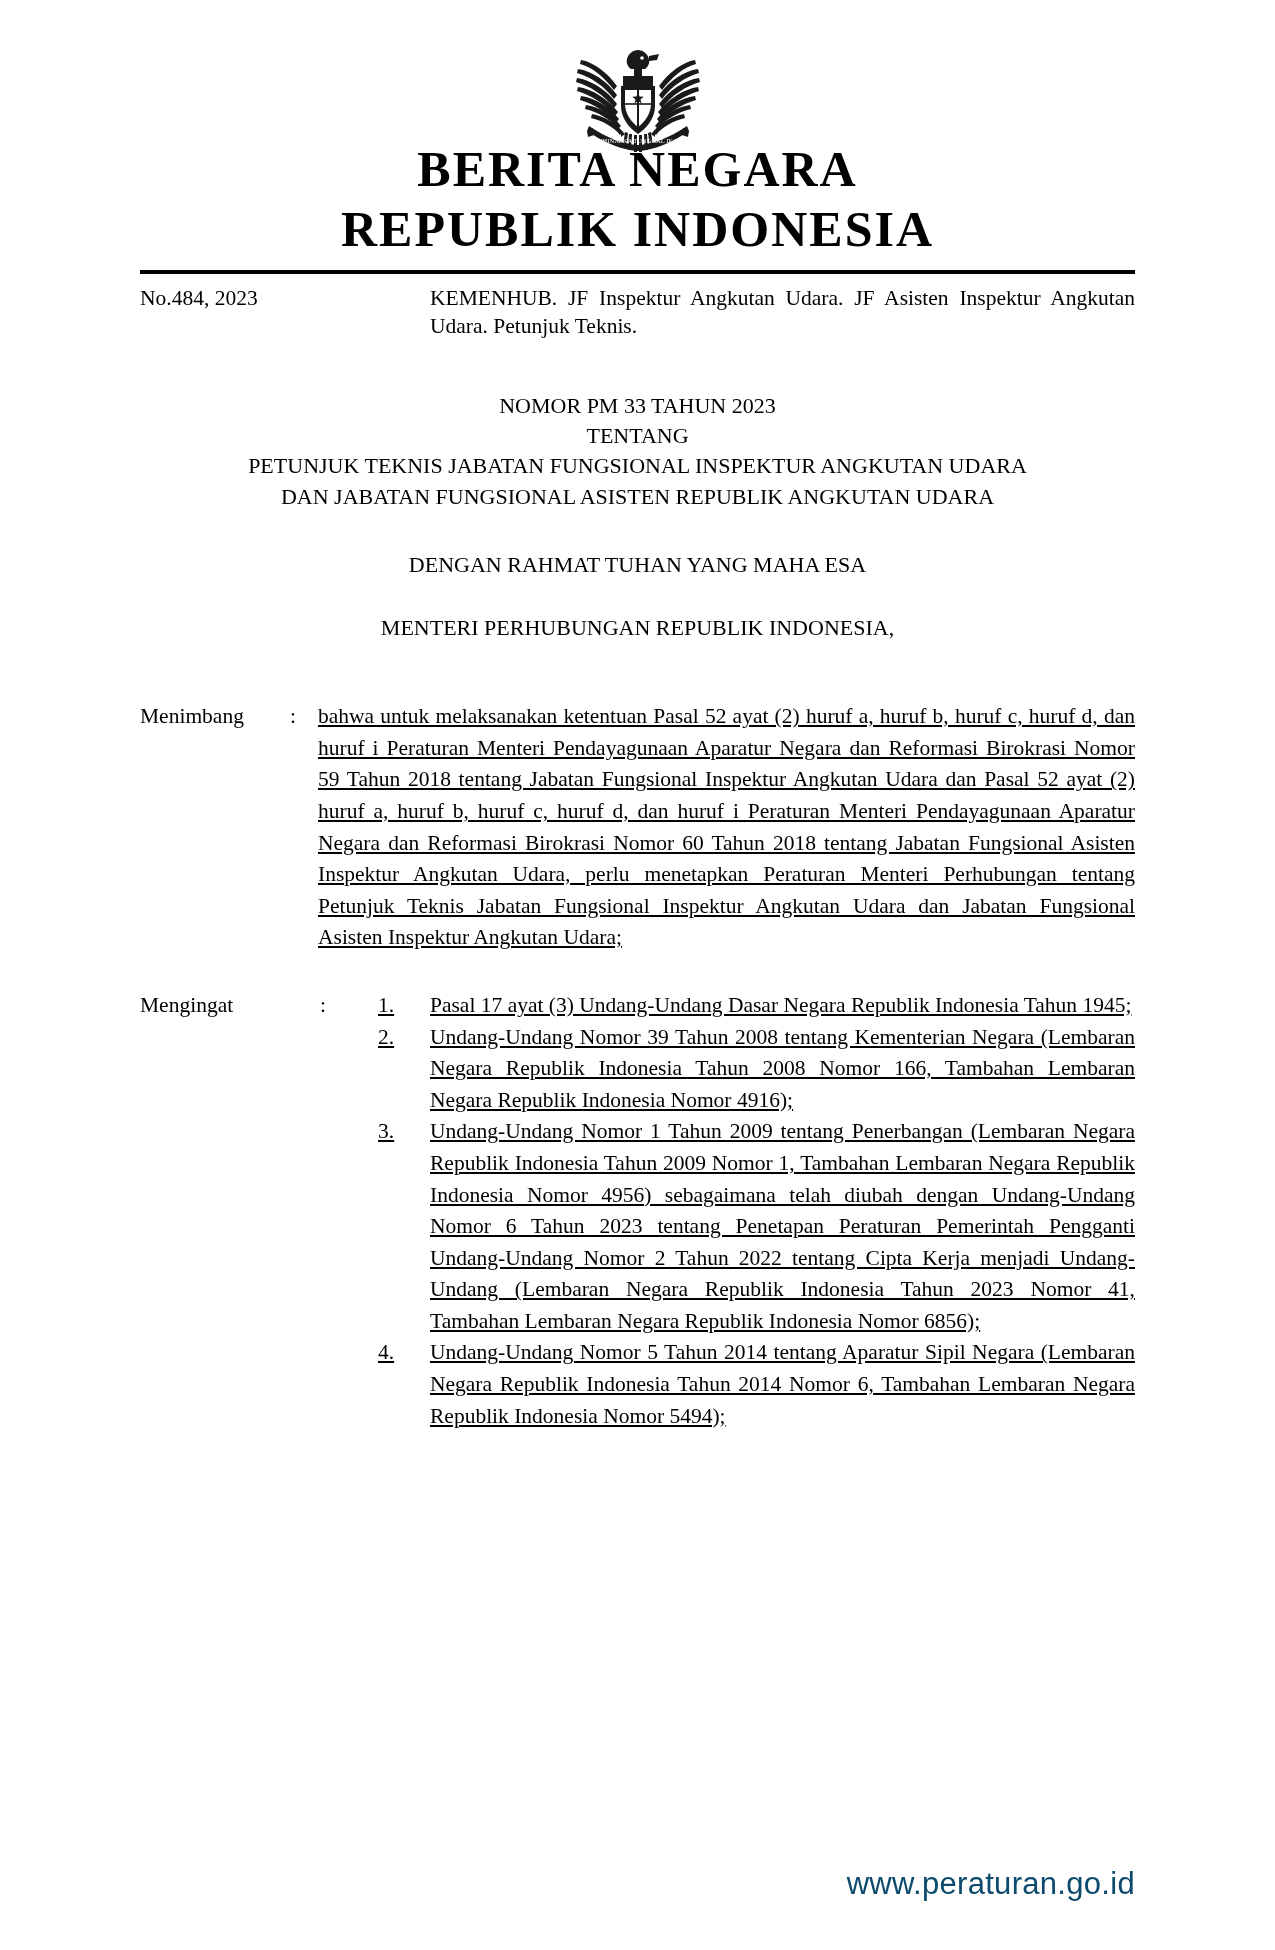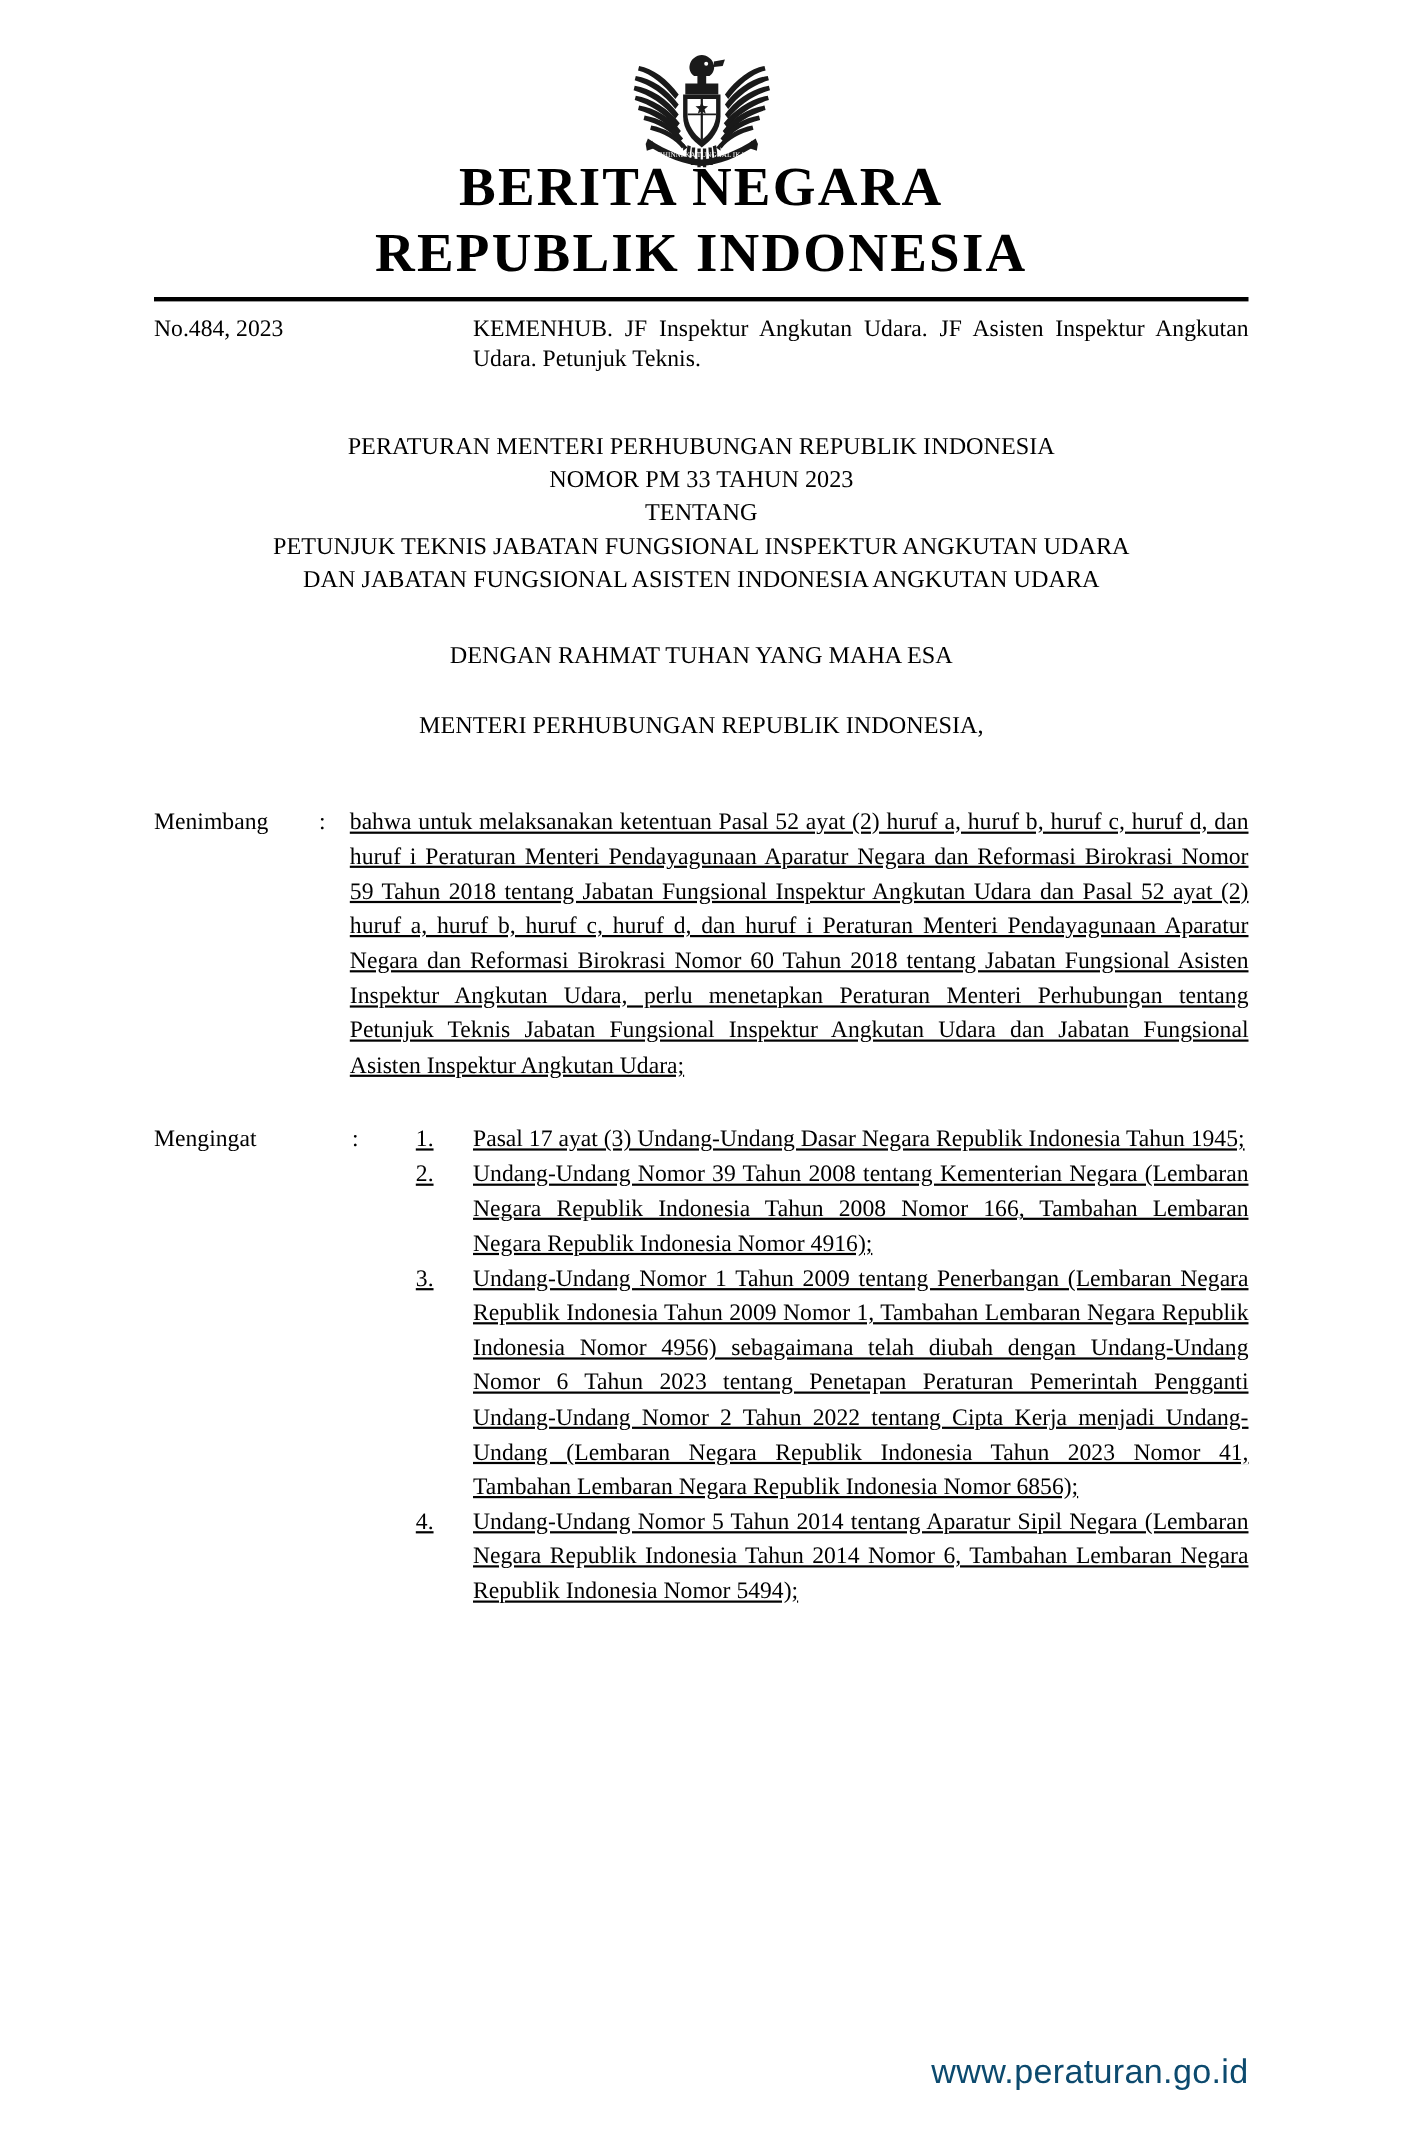--- a/index.html
+++ b/index.html
@@ -221,25 +221,24 @@
   </div>
 
   <hr class="rule">
 
   <div class="gazette-row">
     <div class="gazette-no">No.484, 2023</div>
     <div class="gazette-subject">KEMENHUB. JF Inspektur Angkutan Udara. JF Asisten Inspektur Angkutan Udara. Petunjuk Teknis.</div>
   </div>
 
   <div class="title-block">
-    <div>PERATURAN MENTERI PERHUBUNGAN REPUBLIK INDONESIA</div>
     <div>NOMOR PM 33 TAHUN 2023</div>
     <div>TENTANG</div>
     <div>PETUNJUK TEKNIS JABATAN FUNGSIONAL INSPEKTUR ANGKUTAN UDARA</div>
-    <div>DAN JABATAN FUNGSIONAL ASISTEN INDONESIA ANGKUTAN UDARA</div>
+    <div>DAN JABATAN FUNGSIONAL ASISTEN REPUBLIK ANGKUTAN UDARA</div>
   </div>
 
   <div class="invocation">DENGAN RAHMAT TUHAN YANG MAHA ESA</div>
 
   <div class="authority">MENTERI PERHUBUNGAN REPUBLIK INDONESIA,</div>
 
   <div class="clause" id="menimbang-clause">
     <div class="clause-label">Menimbang</div>
     <div class="clause-colon">:</div>
     <div class="clause-body">bahwa untuk melaksanakan ketentuan Pasal 52 ayat (2) huruf a, huruf b, huruf c, huruf d, dan huruf i Peraturan Menteri Pendayagunaan Aparatur Negara dan Reformasi Birokrasi Nomor 59 Tahun 2018 tentang Jabatan Fungsional Inspektur Angkutan Udara dan Pasal 52 ayat (2) huruf a, huruf b, huruf c, huruf d, dan huruf i Peraturan Menteri Pendayagunaan Aparatur Negara dan Reformasi Birokrasi Nomor 60 Tahun 2018 tentang Jabatan Fungsional Asisten Inspektur Angkutan Udara, perlu menetapkan Peraturan Menteri Perhubungan tentang Petunjuk Teknis Jabatan Fungsional Inspektur Angkutan Udara dan Jabatan Fungsional Asisten Inspektur Angkutan Udara;</div>

